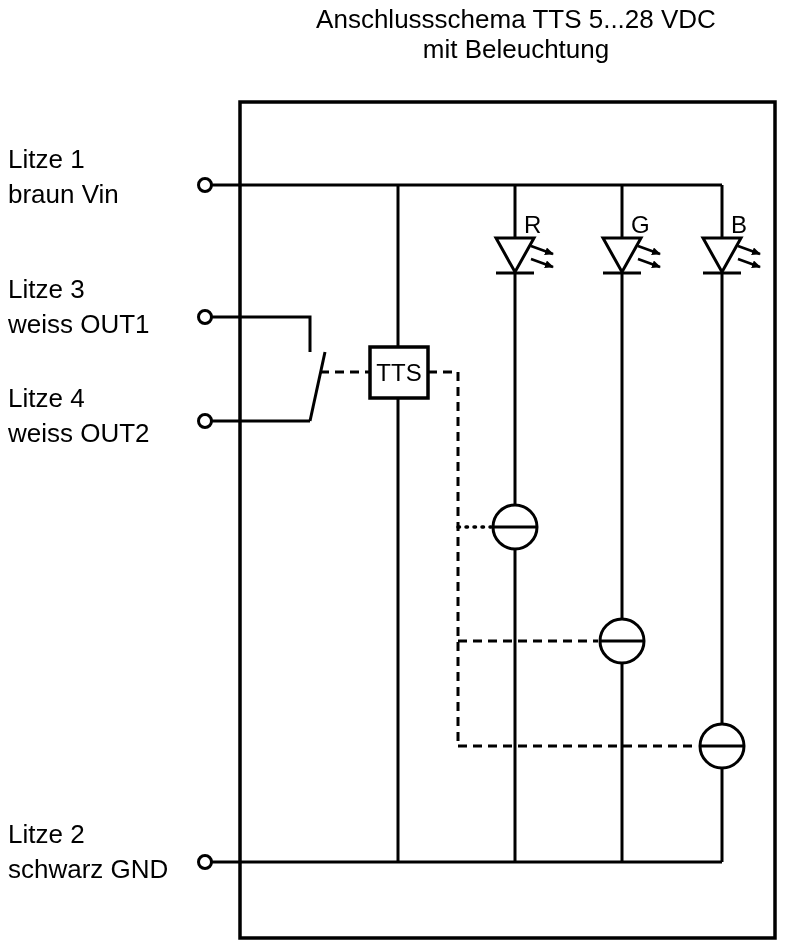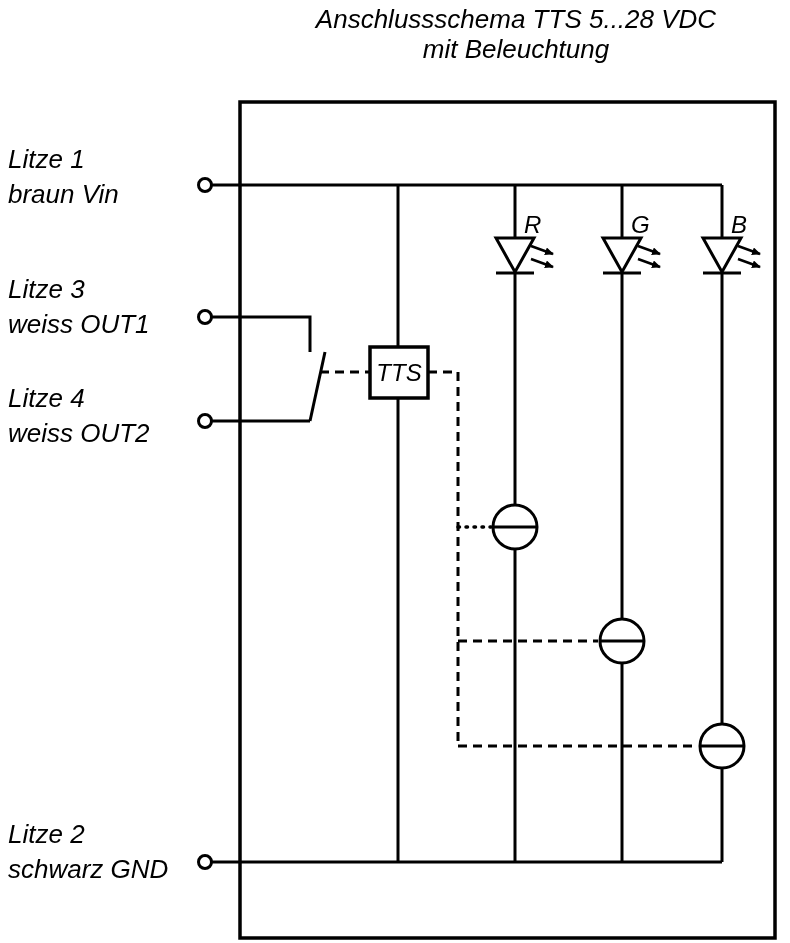--- a/index.html
+++ b/index.html
@@ -6,21 +6,20 @@
     margin: 0;
     padding: 0;
     background: #ffffff;
   }
   .stage {
     position: relative;
     width: 790px;
     height: 943px;
     background: #ffffff;
     overflow: hidden;
-    font-style: italic;
   }
   svg { display: block; }
   .txt {
     font-family: "Liberation Sans", "DejaVu Sans", sans-serif;
     fill: #000000;
   }
   .lbl   { font-size: 26px; }
   .title { font-size: 26px; }
   .comp  { font-size: 24px; }
   .wire {

